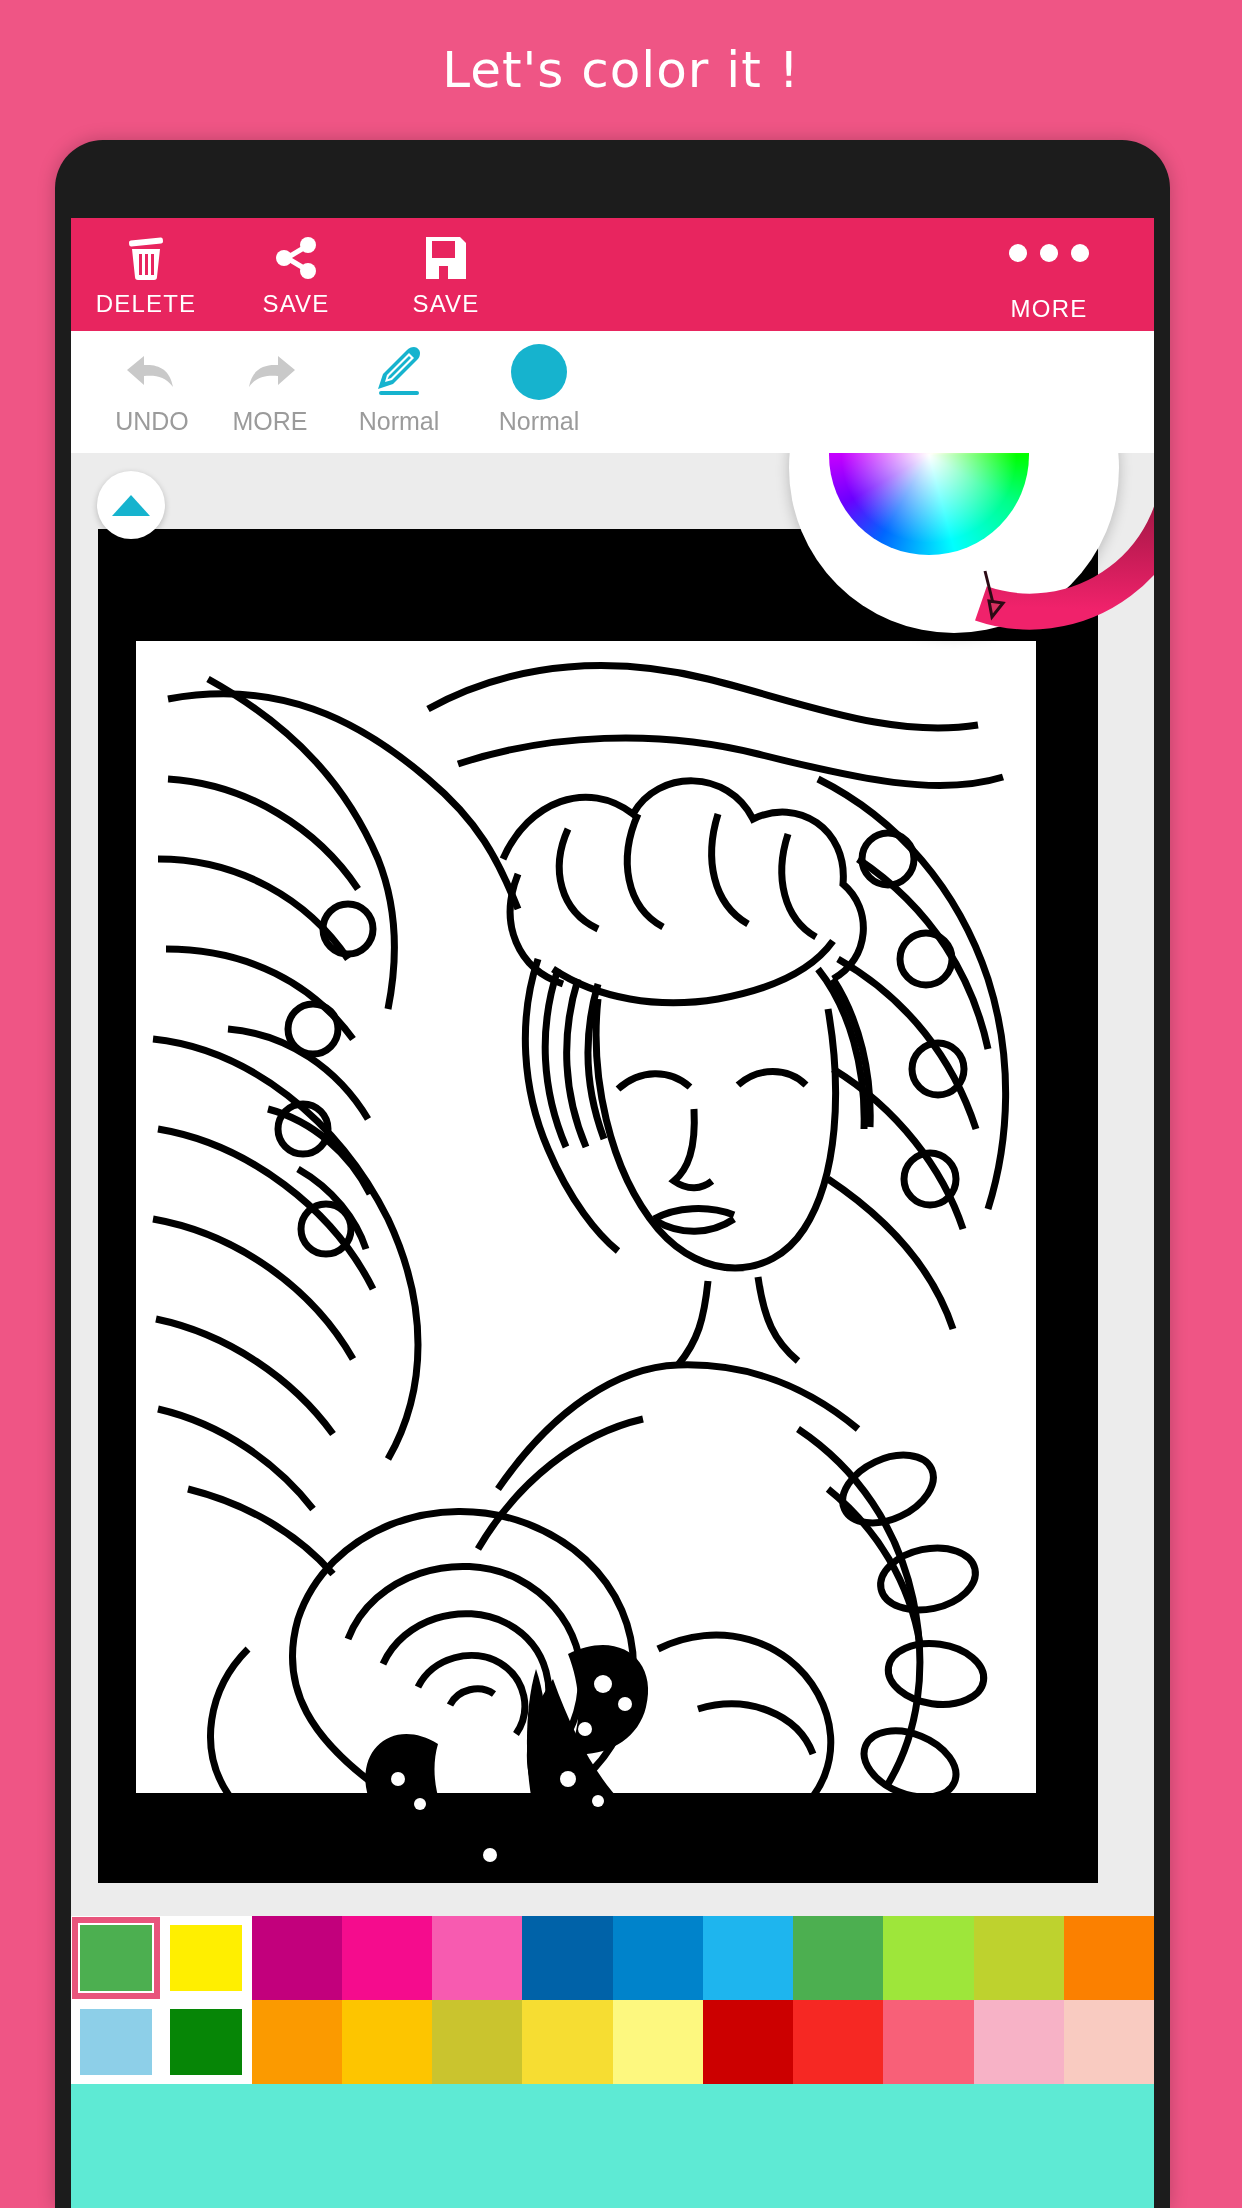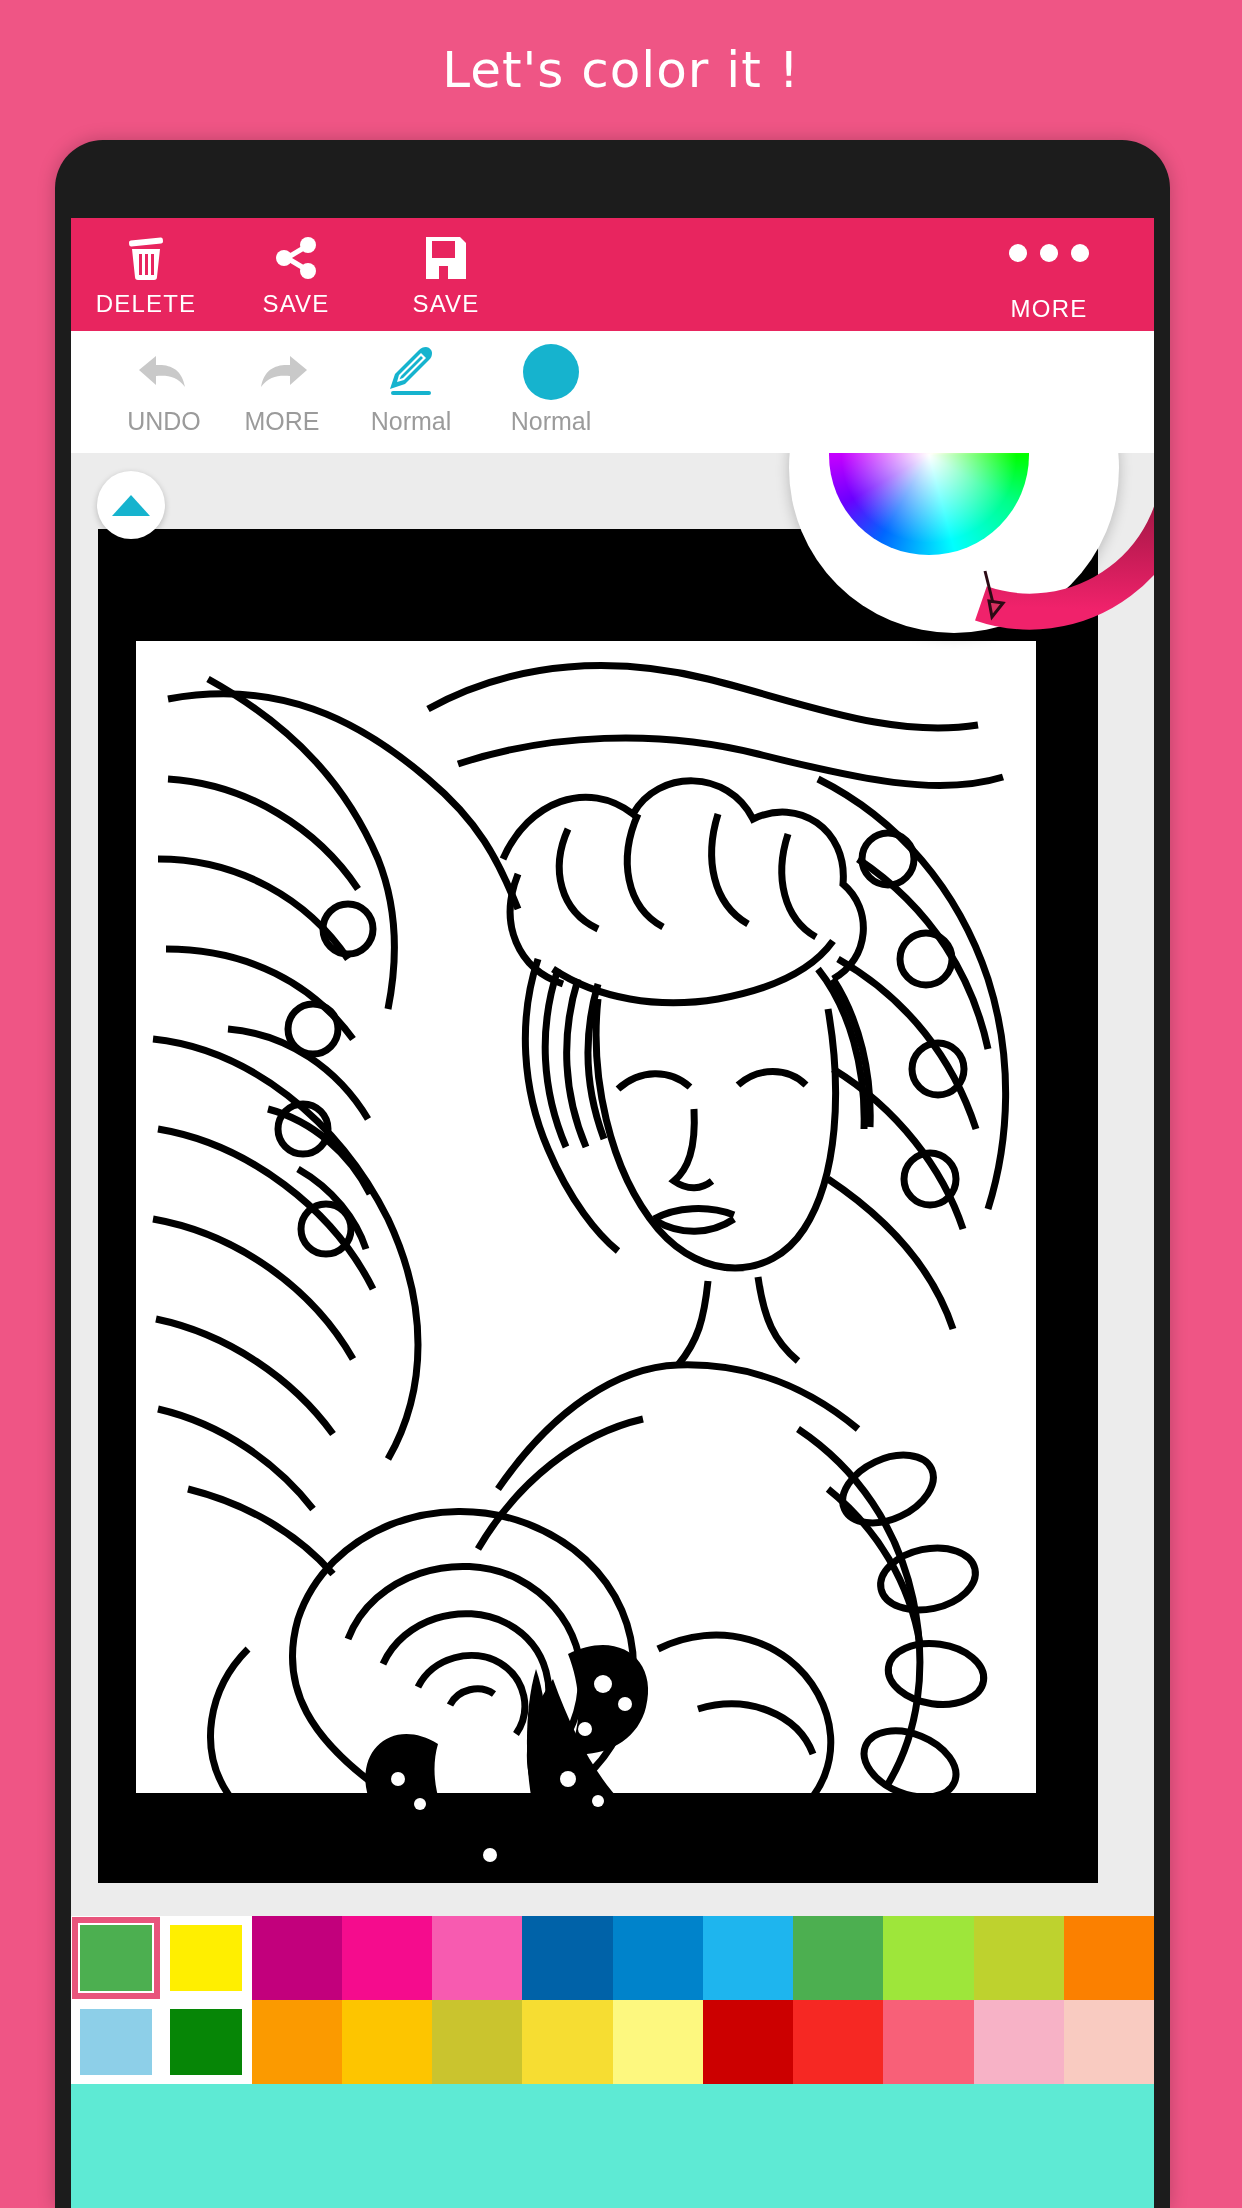--- a/index.html
+++ b/index.html
@@ -59,21 +59,21 @@
 
   .dots{ display:flex; gap:13px; height:52px; align-items:center; }
   .dots i{ width:18px;height:18px;border-radius:50%;background:#fff; display:block;}
 
   
   .toolbar{
     position:relative;
     height:122px; width:100%;
     background:#ffffff;
     display:flex; align-items:flex-start;
-    padding-left:34px;
+    padding-left:22px;
   }
   .tool{
     width:118px;
     display:flex; flex-direction:column; align-items:center;
     gap:4px; padding-top:10px; cursor:pointer;
   }
   .tool-icon{ width:60px; height:62px; display:flex; align-items:center; justify-content:center;}
   .tool-icon svg{ width:100%; height:100%; }
   .tool-label{ font-size:25px; color:#9b9b9b; }
   .tool-swatch{

